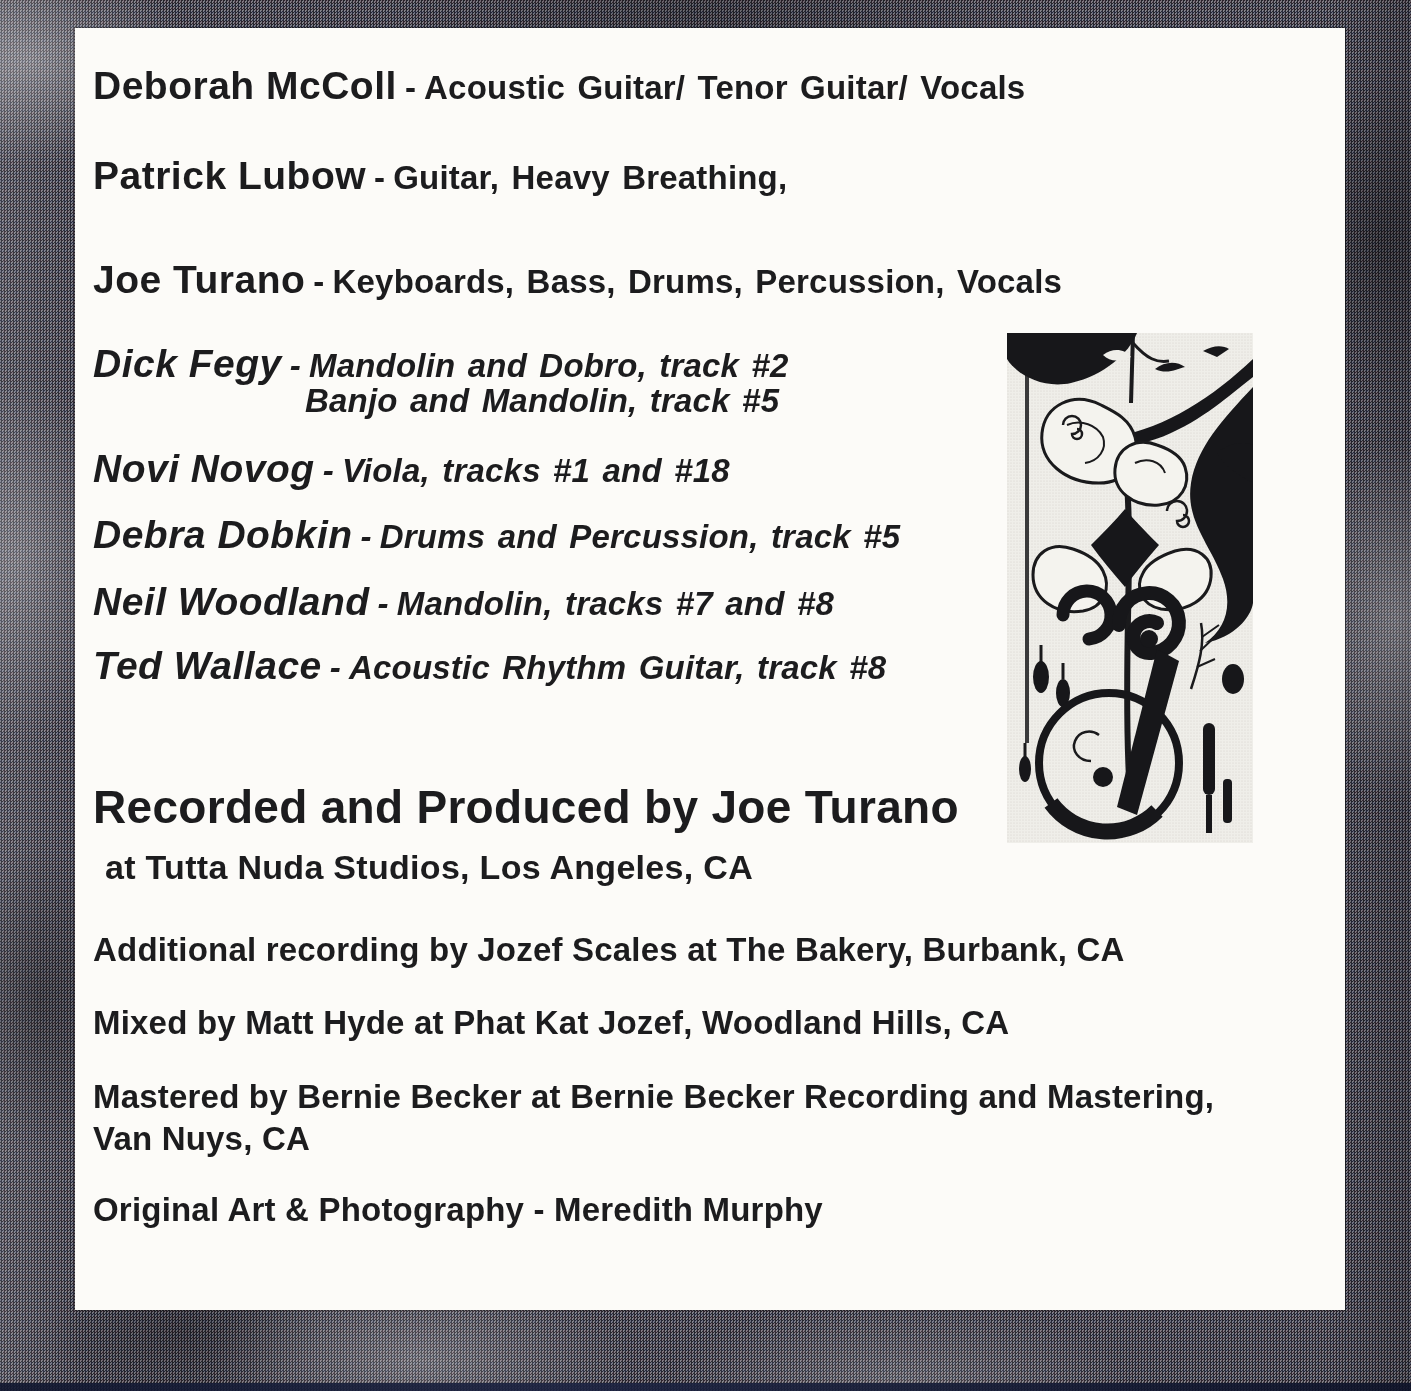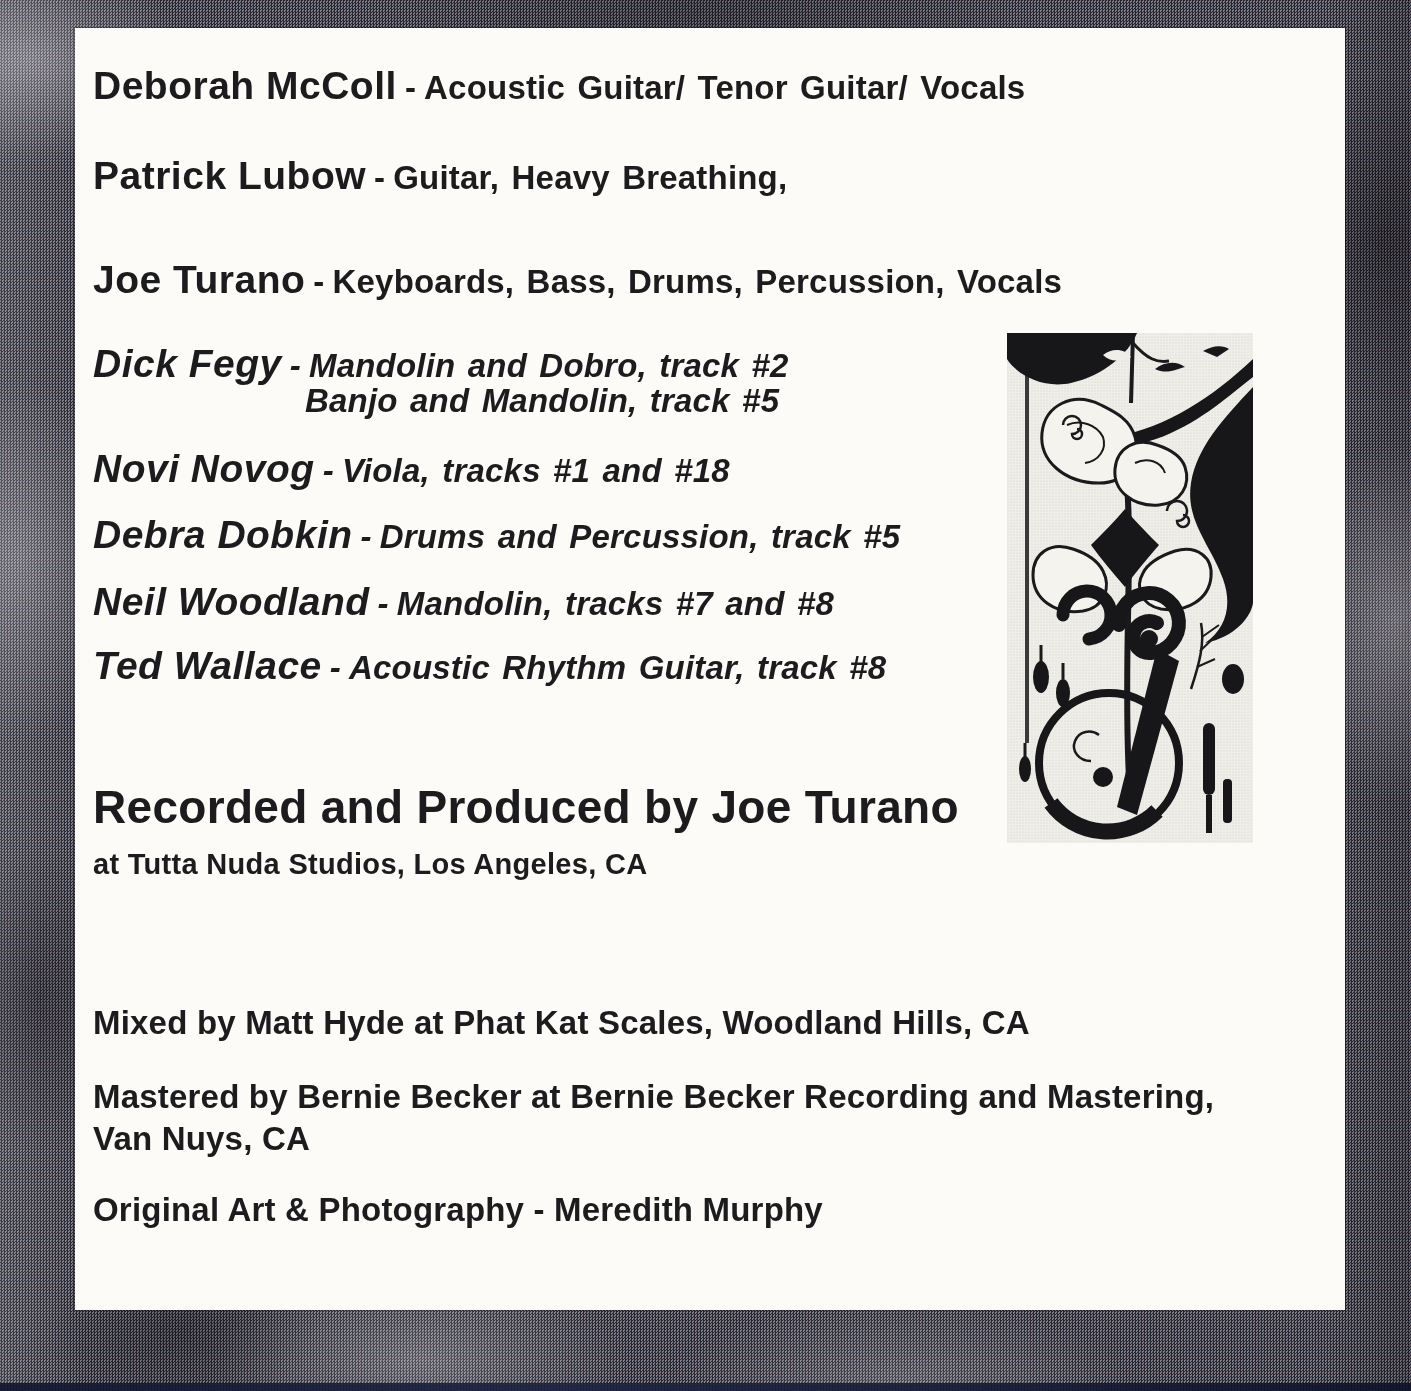--- a/index.html
+++ b/index.html
@@ -42,21 +42,21 @@
     background:#fcfbf8;
     box-shadow:0 0 0 1px rgba(0,0,0,.25);
   }
   .line{position:absolute;left:18px;white-space:nowrap;color:#1c1c1e;}
   .nm-b{font-size:39px;font-weight:700;letter-spacing:.5px;}
   .rl-b{font-size:33px;font-weight:700;letter-spacing:.2px;word-spacing:3px;}
   .nm-i{font-size:39px;font-weight:700;font-style:italic;letter-spacing:.5px;}
   .rl-i{font-size:33px;font-weight:700;font-style:italic;letter-spacing:.2px;word-spacing:3px;}
   .sep{padding:0 8px;}
   .heading{font-size:46px;font-weight:700;letter-spacing:.3px;text-align:center;}
-  .subheading{font-size:29px;font-weight:700;letter-spacing:.3px;}
+  .subheading{font-size:34px;font-weight:700;letter-spacing:.3px;margin-left:12px;}
   .note{font-size:33px;font-weight:700;letter-spacing:.2px;line-height:42px;white-space:nowrap;}
   .note span{display:block;}
   .note span:empty{display:none;}
   .art{position:absolute;left:932px;top:305px;width:246px;height:510px;}
 </style>
 </head>
 <body>
 
 <div class="stage">
   <div class="frame"></div>
@@ -90,22 +90,25 @@
     <div class="line" style="top:552px">
       <span class="nm-i">Neil Woodland</span><span class="rl-i sep">-</span><span class="rl-i">Mandolin, tracks #7 and #8</span>
     </div>
     <div class="line" style="top:616px">
       <span class="nm-i">Ted Wallace</span><span class="rl-i sep">-</span><span class="rl-i">Acoustic Rhythm Guitar, track #8</span>
     </div>
 
     <div class="line heading" style="top:752px">Recorded and Produced by Joe Turano</div>
     <div class="line subheading" style="top:820px">at Tutta Nuda Studios, Los Angeles, CA</div>
 
+    <div class="line note" style="top:901px">
+      <span>Additional recording by Jozef Scales at The Bakery, Burbank, CA</span>
+    </div>
     <div class="line note" style="top:974px">
-      <span>Mixed by Matt Hyde at Phat Kat Scales, Woodland Hills, CA</span>
+      <span>Mixed by Matt Hyde at Phat Kat Jozef, Woodland Hills, CA</span>
     </div>
     <div class="line note" style="top:1161px">
       <span>Original Art &amp; Photography - Meredith Murphy</span>
     </div>
     <div class="line note" style="top:1048px">
       <span>Mastered by Bernie Becker at Bernie Becker Recording and Mastering,</span>
         <span>Van Nuys, CA</span>
     </div>
 
     <svg class="art" viewBox="0 0 246 510" xmlns="http://www.w3.org/2000/svg" role="img">

